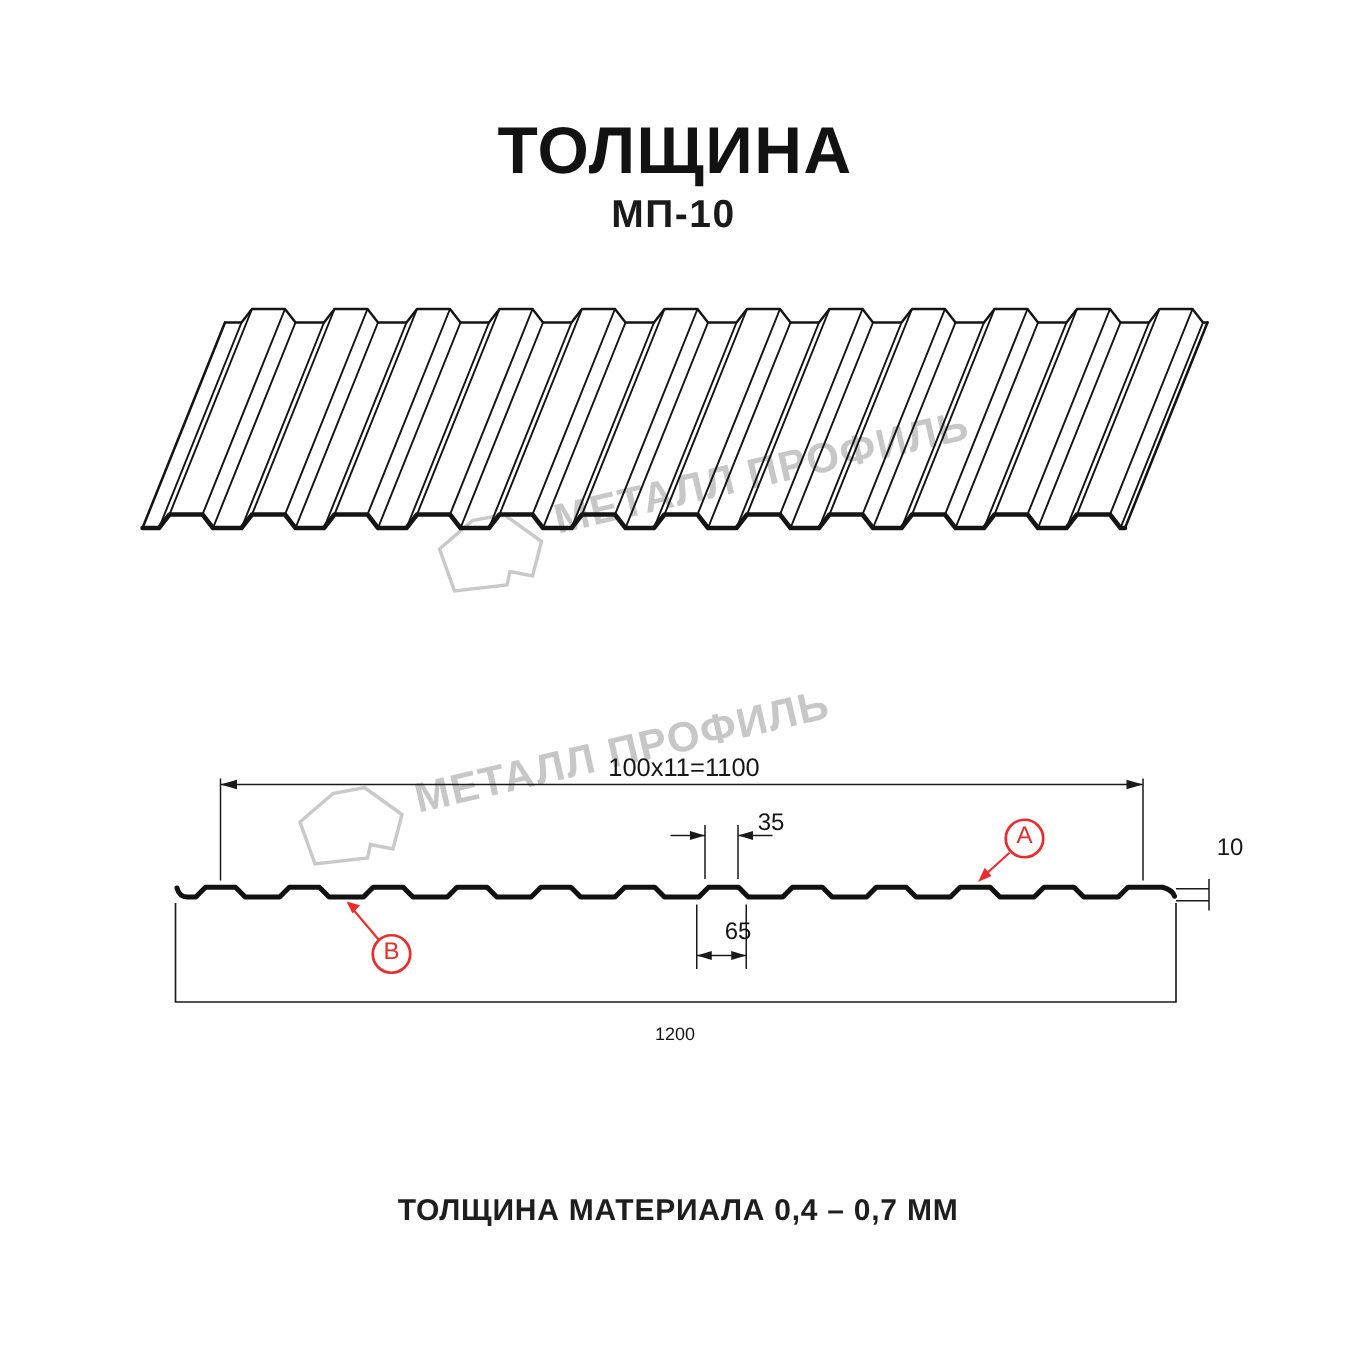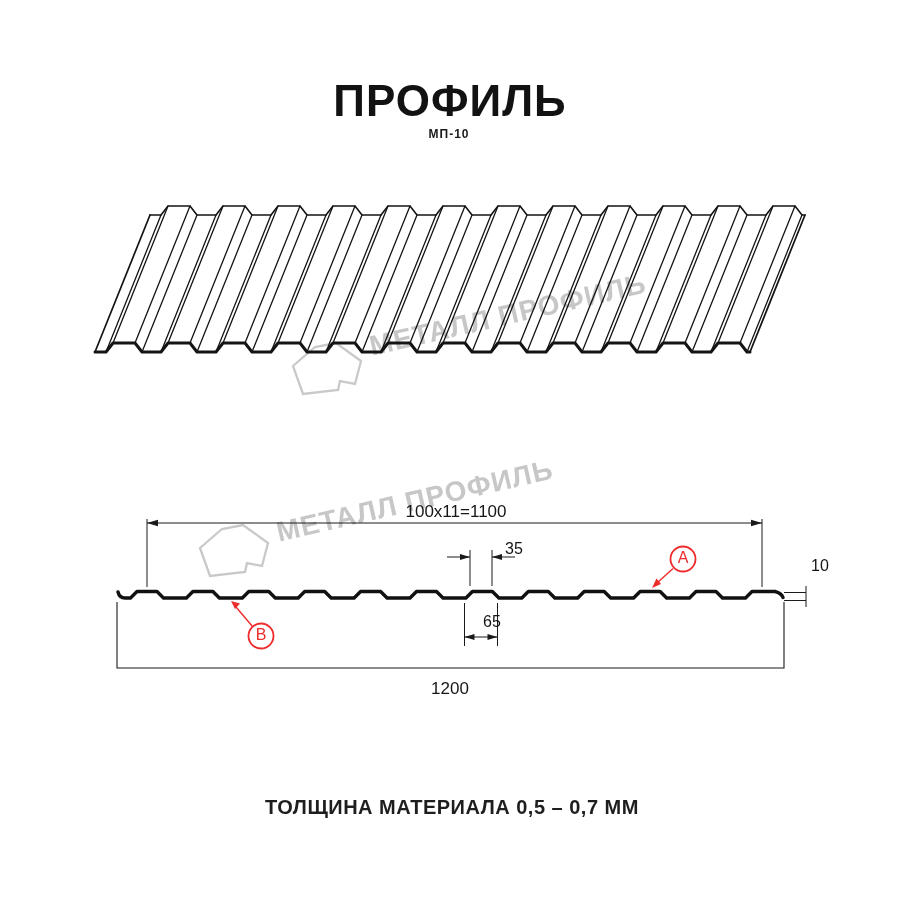--- a/index.html
+++ b/index.html
@@ -1,34 +1,34 @@
 <!DOCTYPE html>
 <html><head>
 <meta charset="utf-8">
 <style>
   html,body{margin:0;padding:0;}
   body{width:900px;height:900px;position:relative;background:#ffffff;overflow:hidden;
        font-family:"Liberation Sans","DejaVu Sans",sans-serif;}
   .abs{position:absolute;}
   .ctr{transform:translateX(-50%);white-space:nowrap;}
   #title{left:450px;top:76px;font-size:44px;font-weight:800;letter-spacing:1px;color:#121212;}
-  #subtitle{left:449px;top:127px;font-size:12px;font-weight:700;letter-spacing:1px;color:#1a1a1a;}
+  #subtitle{left:449px;top:127px;font-size:26px;font-weight:700;letter-spacing:1px;color:#1a1a1a;}
   #footer-note{left:452px;top:796px;font-size:20px;font-weight:600;letter-spacing:.5px;color:#1e1e1e;}
   .wm{position:absolute;font-size:28px;font-weight:700;letter-spacing:1px;color:#c7c7c7;
       white-space:nowrap;transform:rotate(-13deg);transform-origin:0 50%;z-index:1;}
   #wm1-text{left:370px;top:331px;}
   #wm2-text{left:277px;top:517px;}
   #drawing{position:absolute;left:0;top:0;z-index:2;}
   .dim{position:absolute;z-index:3;font-size:16px;color:#161616;white-space:nowrap;}
   .dimc{transform:translate(-50%,-50%);}
   #dim-1100{left:456px;top:512px;font-size:17px;}
   #dim-35{left:514px;top:549px;}
   #dim-65{left:481px;top:622px;margin-left:11px;}
   #dim-10{left:820px;top:566px;}
-  #dim-1200{left:450px;top:689px;font-size:17px;}
+  #dim-1200{left:450px;top:689px;font-size:12px;}
   .marker{position:absolute;z-index:4;font-size:16px;color:#ee2b2b;transform:translate(-50%,-54%);}
   #marker-a{left:683px;top:559px;}
   #marker-b{left:261px;top:636px;}
 </style>
 </head>
 <body>
 
 <div id="wm1-text" class="wm">МЕТАЛЛ ПРОФИЛЬ</div>
 <div id="wm2-text" class="wm">МЕТАЛЛ ПРОФИЛЬ</div>
 
@@ -80,25 +80,25 @@
       <path d="M673,568.5 L657,583" stroke-width="1.4"></path>
       <path d="M252.5,626.5 L236,607" stroke-width="1.4"></path>
     </g>
     <g fill="#ee2b2b" stroke="none">
       <polygon points="652,588 661,584 656.5,578.5"></polygon>
       <polygon points="231,601 240,603.5 235,609"></polygon>
     </g>
   </g>
 </svg>
 
-<div id="title" class="abs ctr">ПРОФИЛЬ</div>
+<div id="title" class="abs ctr">ТОЛЩИНА</div>
 <div id="subtitle" class="abs ctr">МП-10</div>
 
 <div id="dim-1100" class="dim dimc">100x11=1100</div>
 <div id="dim-35" class="dim dimc">35</div>
 <div id="dim-65" class="dim dimc">65</div>
 <div id="dim-10" class="dim dimc">10</div>
 <div id="dim-1200" class="dim dimc">1200</div>
 
 <div id="marker-a" class="marker">А</div>
 <div id="marker-b" class="marker">В</div>
 
-<div id="footer-note" class="abs ctr">ТОЛЩИНА МАТЕРИАЛА 0,5 – 0,7 ММ</div>
+<div id="footer-note" class="abs ctr">ТОЛЩИНА МАТЕРИАЛА 0,4 – 0,7 ММ</div>
 
 </body></html>

